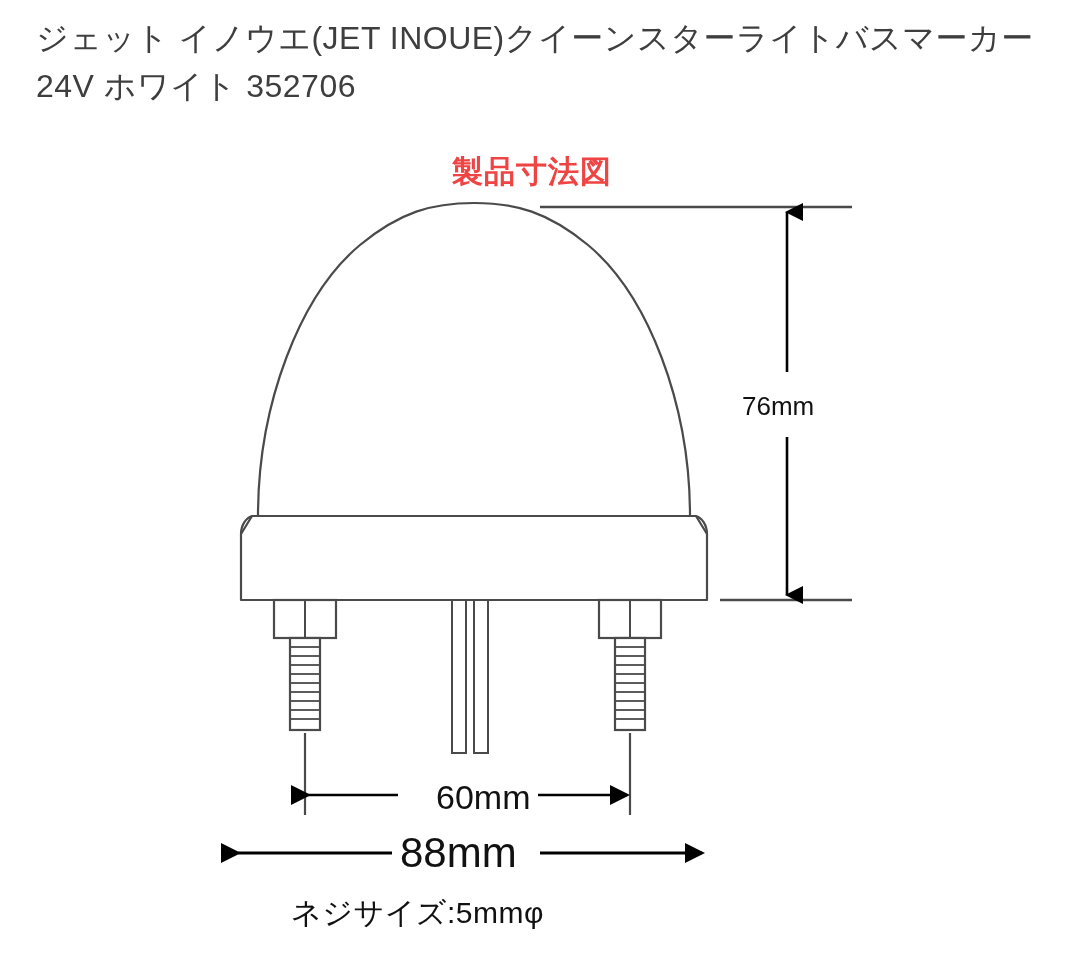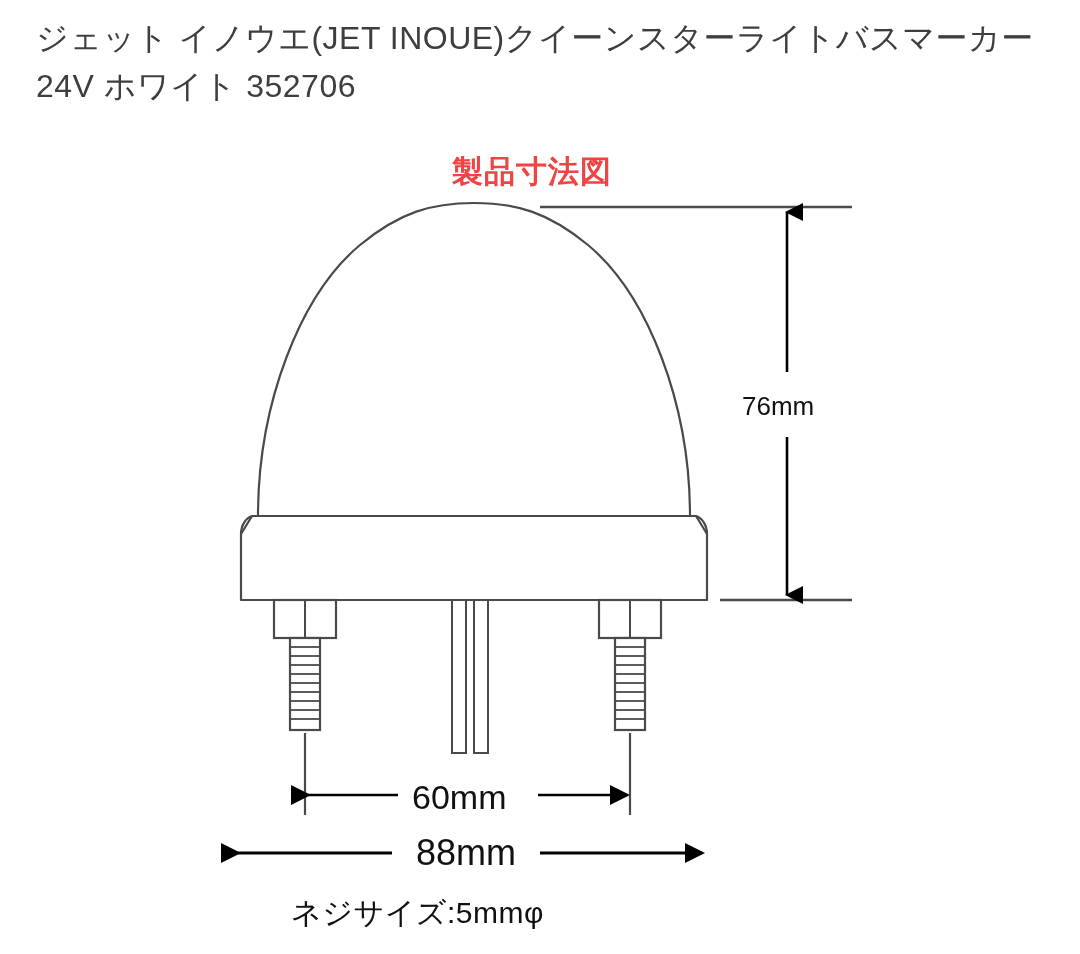--- a/index.html
+++ b/index.html
@@ -73,30 +73,30 @@
     color: #111111;
     white-space: nowrap;
   }
   #label-height {
     left: 742px;
     top: 386px;
     font-size: 26px;
     line-height: 40px;
   }
   #label-width-inner {
-    left: 412px;
+    left: 436px;
     top: 777px;
     font-size: 34px;
     line-height: 40px;
     text-align: right;
   }
   #label-width-outer {
-    left: 416px;
+    left: 400px;
     top: 833px;
-    font-size: 36px;
+    font-size: 42px;
     line-height: 40px;
   }
   #label-screw-note {
     left: 0;
     top: 893px;
     width: 859px;
     text-align: center;
     font-size: 30px;
     line-height: 40px;
     letter-spacing: 0.5px;

